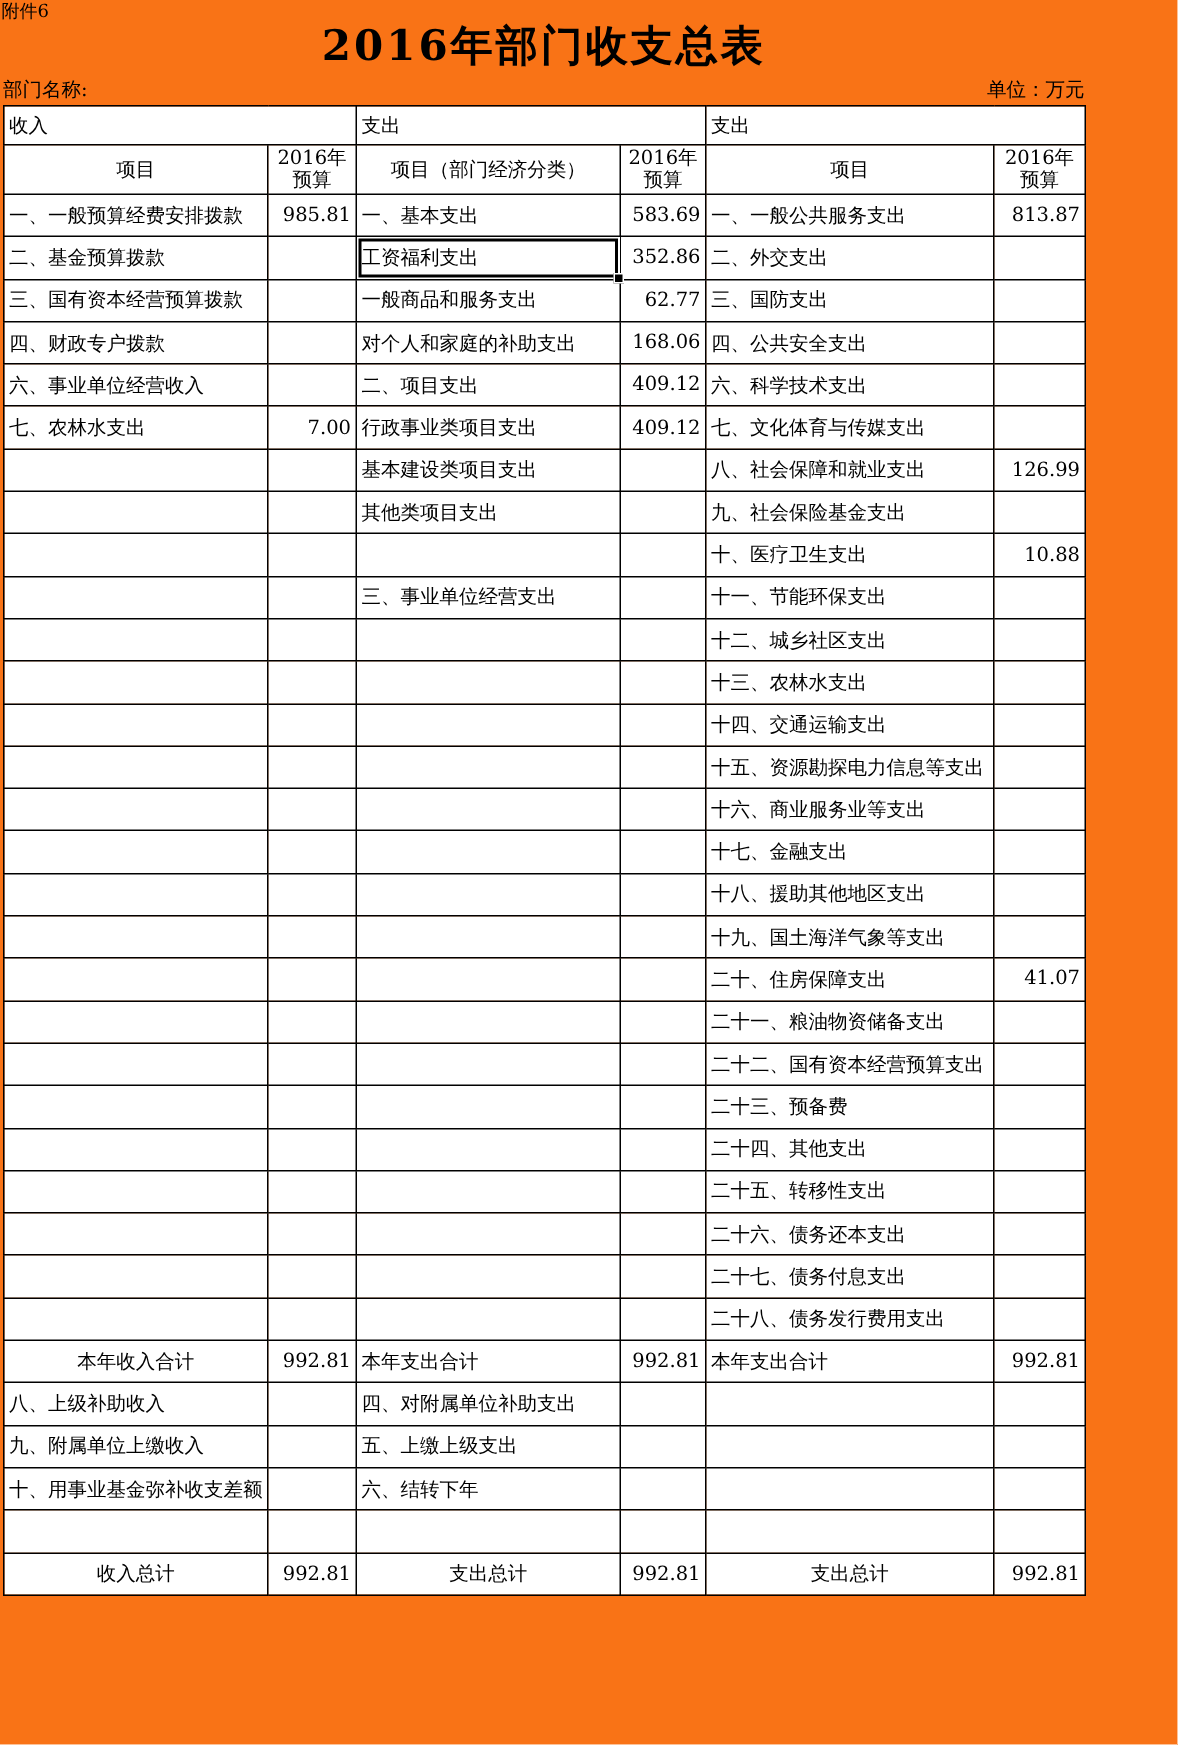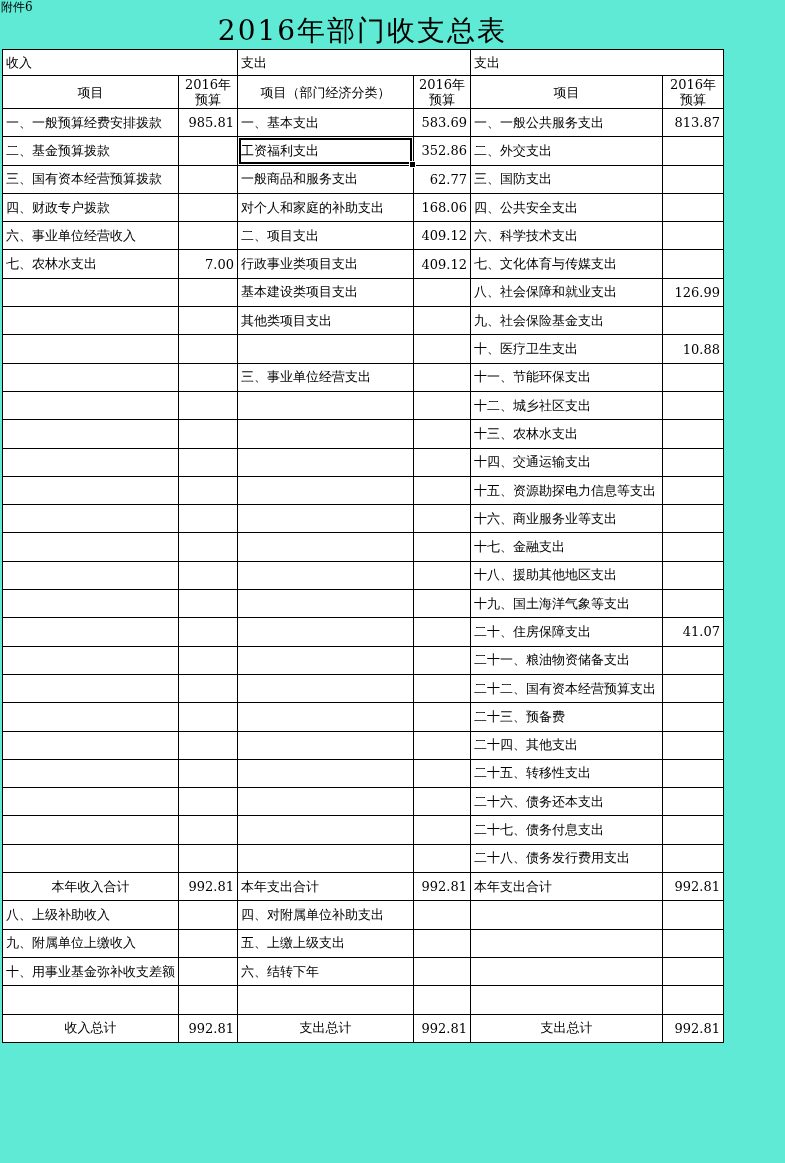--- a/index.html
+++ b/index.html
@@ -1,20 +1,20 @@
 <!DOCTYPE html>
 <html><head>
 <meta charset="utf-8">
 <style>
   html, body { margin: 0; padding: 0; background: #ffffff; }
   .page {
     position: relative;
     width: 785px;
     height: 1163px;
-    background: #5eead4;
+    background: #f97316;
     color: #000000;
     font-family: "DejaVu Serif", "Liberation Serif", serif;
     overflow: hidden;
   }
   .attachment {
     position: absolute;
     top: 1px;
     left: 1px;
     font-size: 12px;
     line-height: 13px;
@@ -24,21 +24,21 @@
     left: 2px;
     top: 0;
     width: 721px;
   }
   .title {
     margin-top: 14px;
     height: 34px;
     line-height: 34px;
     text-align: center;
     font-size: 28px;
-    font-weight: normal;
+    font-weight: bold;
     letter-spacing: 2px;
     white-space: nowrap;
   }
   .meta {
     display: flex;
     justify-content: space-between;
     align-items: flex-end;
     font-size: 13px;
     margin-top: 5px;
     height: 16px;
@@ -87,20 +87,24 @@
     z-index: 3;
   }
 </style>
 </head>
 <body>
 
 <div class="page">
   <div class="attachment">附件6</div>
   <div class="sheet">
     <div class="title">2016年部门收支总表</div>
+    <div class="meta">
+      <span>部门名称:</span>
+      <span>单位：万元</span>
+    </div>
     <table class="budget">
       <colgroup>
         <col style="width:176px">
         <col style="width:59px">
         <col style="width:176px">
         <col style="width:57px">
         <col style="width:192px">
         <col style="width:61px">
       </colgroup>
       <thead>

